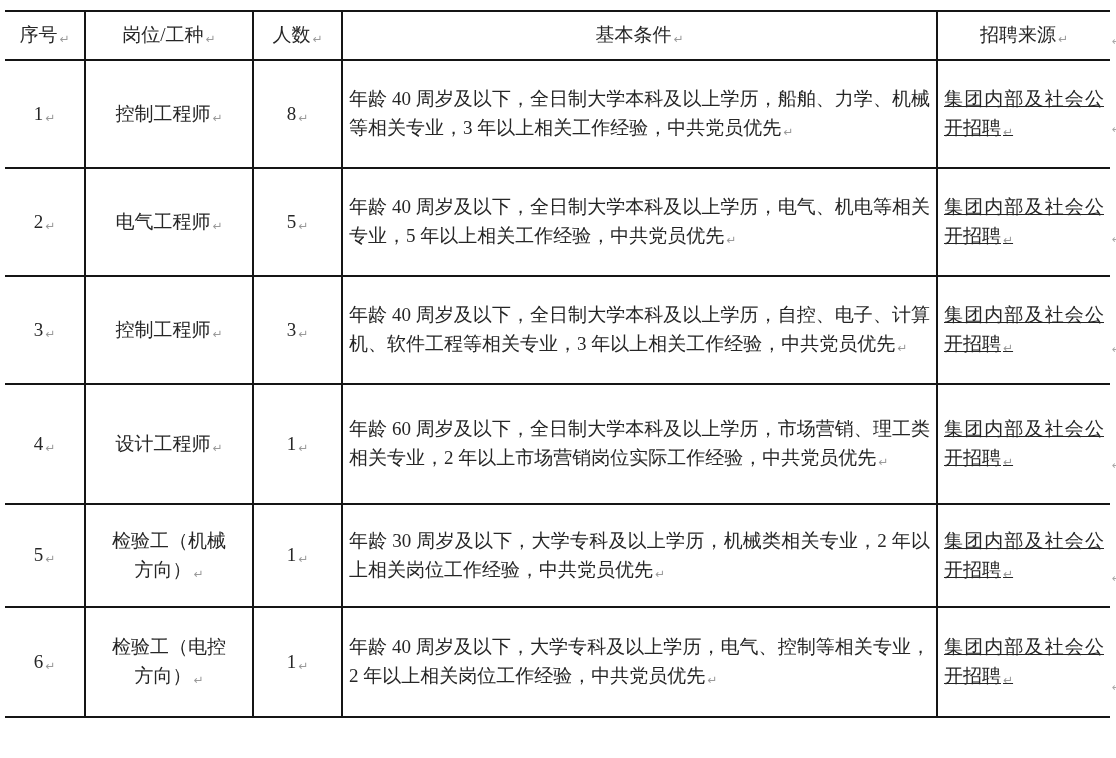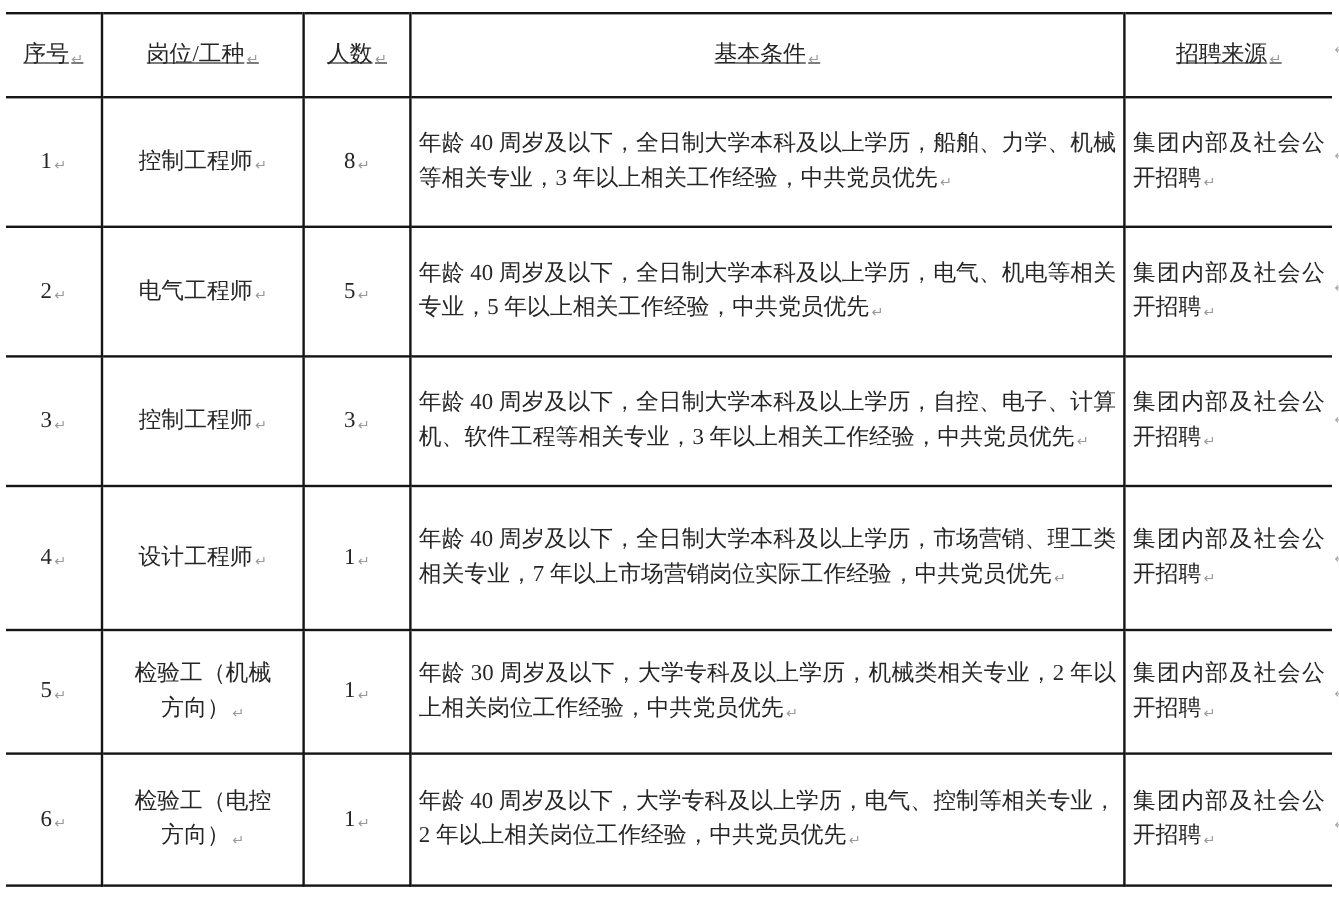--- a/index.html
+++ b/index.html
@@ -23,37 +23,38 @@
     border-right:2px solid #151515;
     vertical-align:middle;
     font-weight:normal;
     font-size:19px;
     line-height:1.52;
     padding:2px 6px;
     box-sizing:border-box;
   }
   .doc-table th:last-child,.doc-table td:last-child{border-right:none;}
   .doc-table th:first-child,.doc-table td:first-child{border-left:none;}
-  tr.h-head td, tr.h-head th{height:70px;text-decoration:underline;}
+  tr.h-head td, tr.h-head th{height:49px;}
   tr.h-r1 td{height:108px;}
   tr.h-r2 td{height:108px;}
   tr.h-r3 td{height:108px;}
   tr.h-r4 td{height:120px;}
   tr.h-r5 td{height:103px;}
   tr.h-r6 td{height:110px;}
   .c-center{text-align:center;}
   .c-cond{
     text-align:justify;
     text-align-last:left;
     padding:4px 10px 4px 9px;
   }
   .c-src{
     text-align:justify;
     text-align-last:left;
     padding:4px 12px;
+    text-decoration:underline;
   }
   .txt{white-space:pre-line;}
   .eom{
     color:#9a9a9a;
     font-size:12px;
     margin-left:2px;
     vertical-align:-2px;
     font-family:"DejaVu Sans",sans-serif;
   }
   .rem{
@@ -108,21 +109,21 @@
       <td class="c-center"><span class="txt">控制工程师</span><span class="eom">↵</span></td>
       <td class="c-center"><span class="txt">3</span><span class="eom">↵</span></td>
       <td class="c-cond"><span class="txt">年龄 40 周岁及以下，全日制大学本科及以上学历，自控、电子、计算机、软件工程等相关专业，3 年以上相关工作经验，中共党员优先</span><span class="eom">↵</span></td>
       <td class="c-src"><span class="txt">集团内部及社会公开招聘</span><span class="eom">↵</span></td>
     </tr>
 
     <tr class="h-r4">
       <td class="c-center"><span class="txt">4</span><span class="eom">↵</span></td>
       <td class="c-center"><span class="txt">设计工程师</span><span class="eom">↵</span></td>
       <td class="c-center"><span class="txt">1</span><span class="eom">↵</span></td>
-      <td class="c-cond"><span class="txt">年龄 40 周岁及以下，全日制大学本科及以上学历，市场营销、理工类相关专业，7 年以上市场营销岗位实际工作经验，中共党员优先</span><span class="eom">↵</span></td>
+      <td class="c-cond"><span class="txt">年龄 60 周岁及以下，全日制大学本科及以上学历，市场营销、理工类相关专业，2 年以上市场营销岗位实际工作经验，中共党员优先</span><span class="eom">↵</span></td>
       <td class="c-src"><span class="txt">集团内部及社会公开招聘</span><span class="eom">↵</span></td>
     </tr>
 
     <tr class="h-r5">
       <td class="c-center"><span class="txt">5</span><span class="eom">↵</span></td>
       <td class="c-center"><span class="txt">检验工（机械
 方向）</span><span class="eom">↵</span></td>
       <td class="c-center"><span class="txt">1</span><span class="eom">↵</span></td>
       <td class="c-cond"><span class="txt">年龄 30 周岁及以下，大学专科及以上学历，机械类相关专业，2 年以上相关岗位工作经验，中共党员优先</span><span class="eom">↵</span></td>
       <td class="c-src"><span class="txt">集团内部及社会公开招聘</span><span class="eom">↵</span></td>

